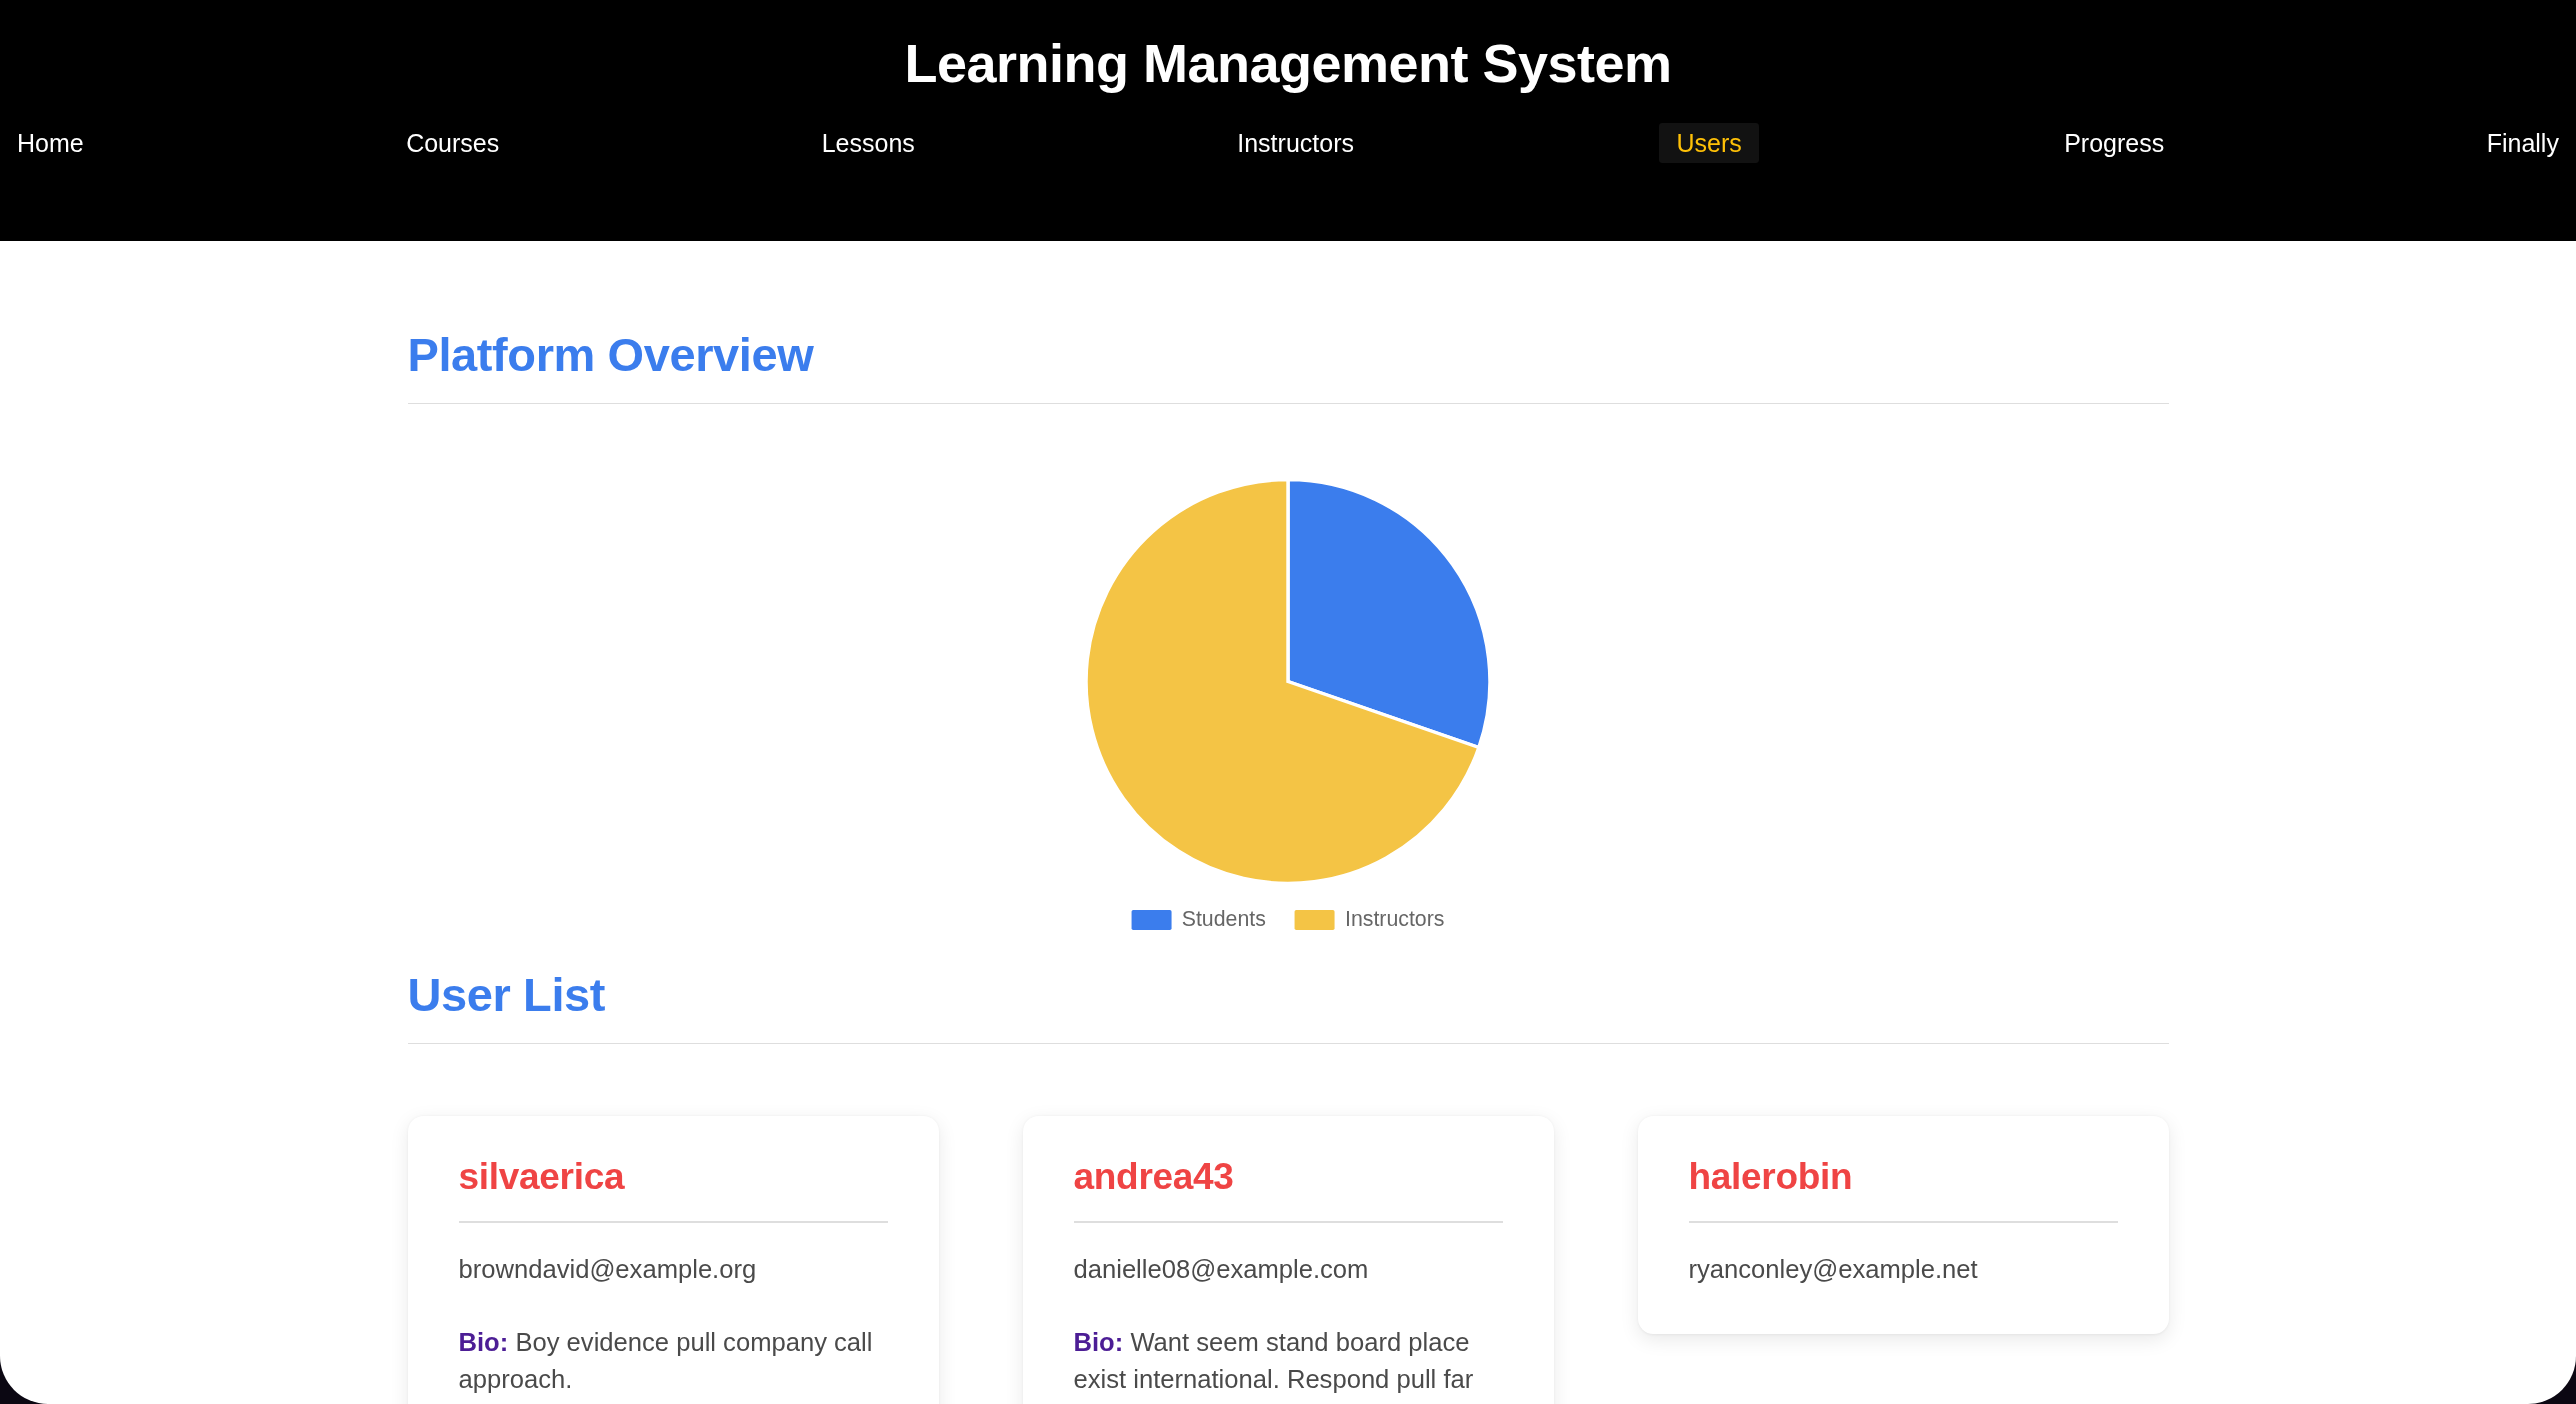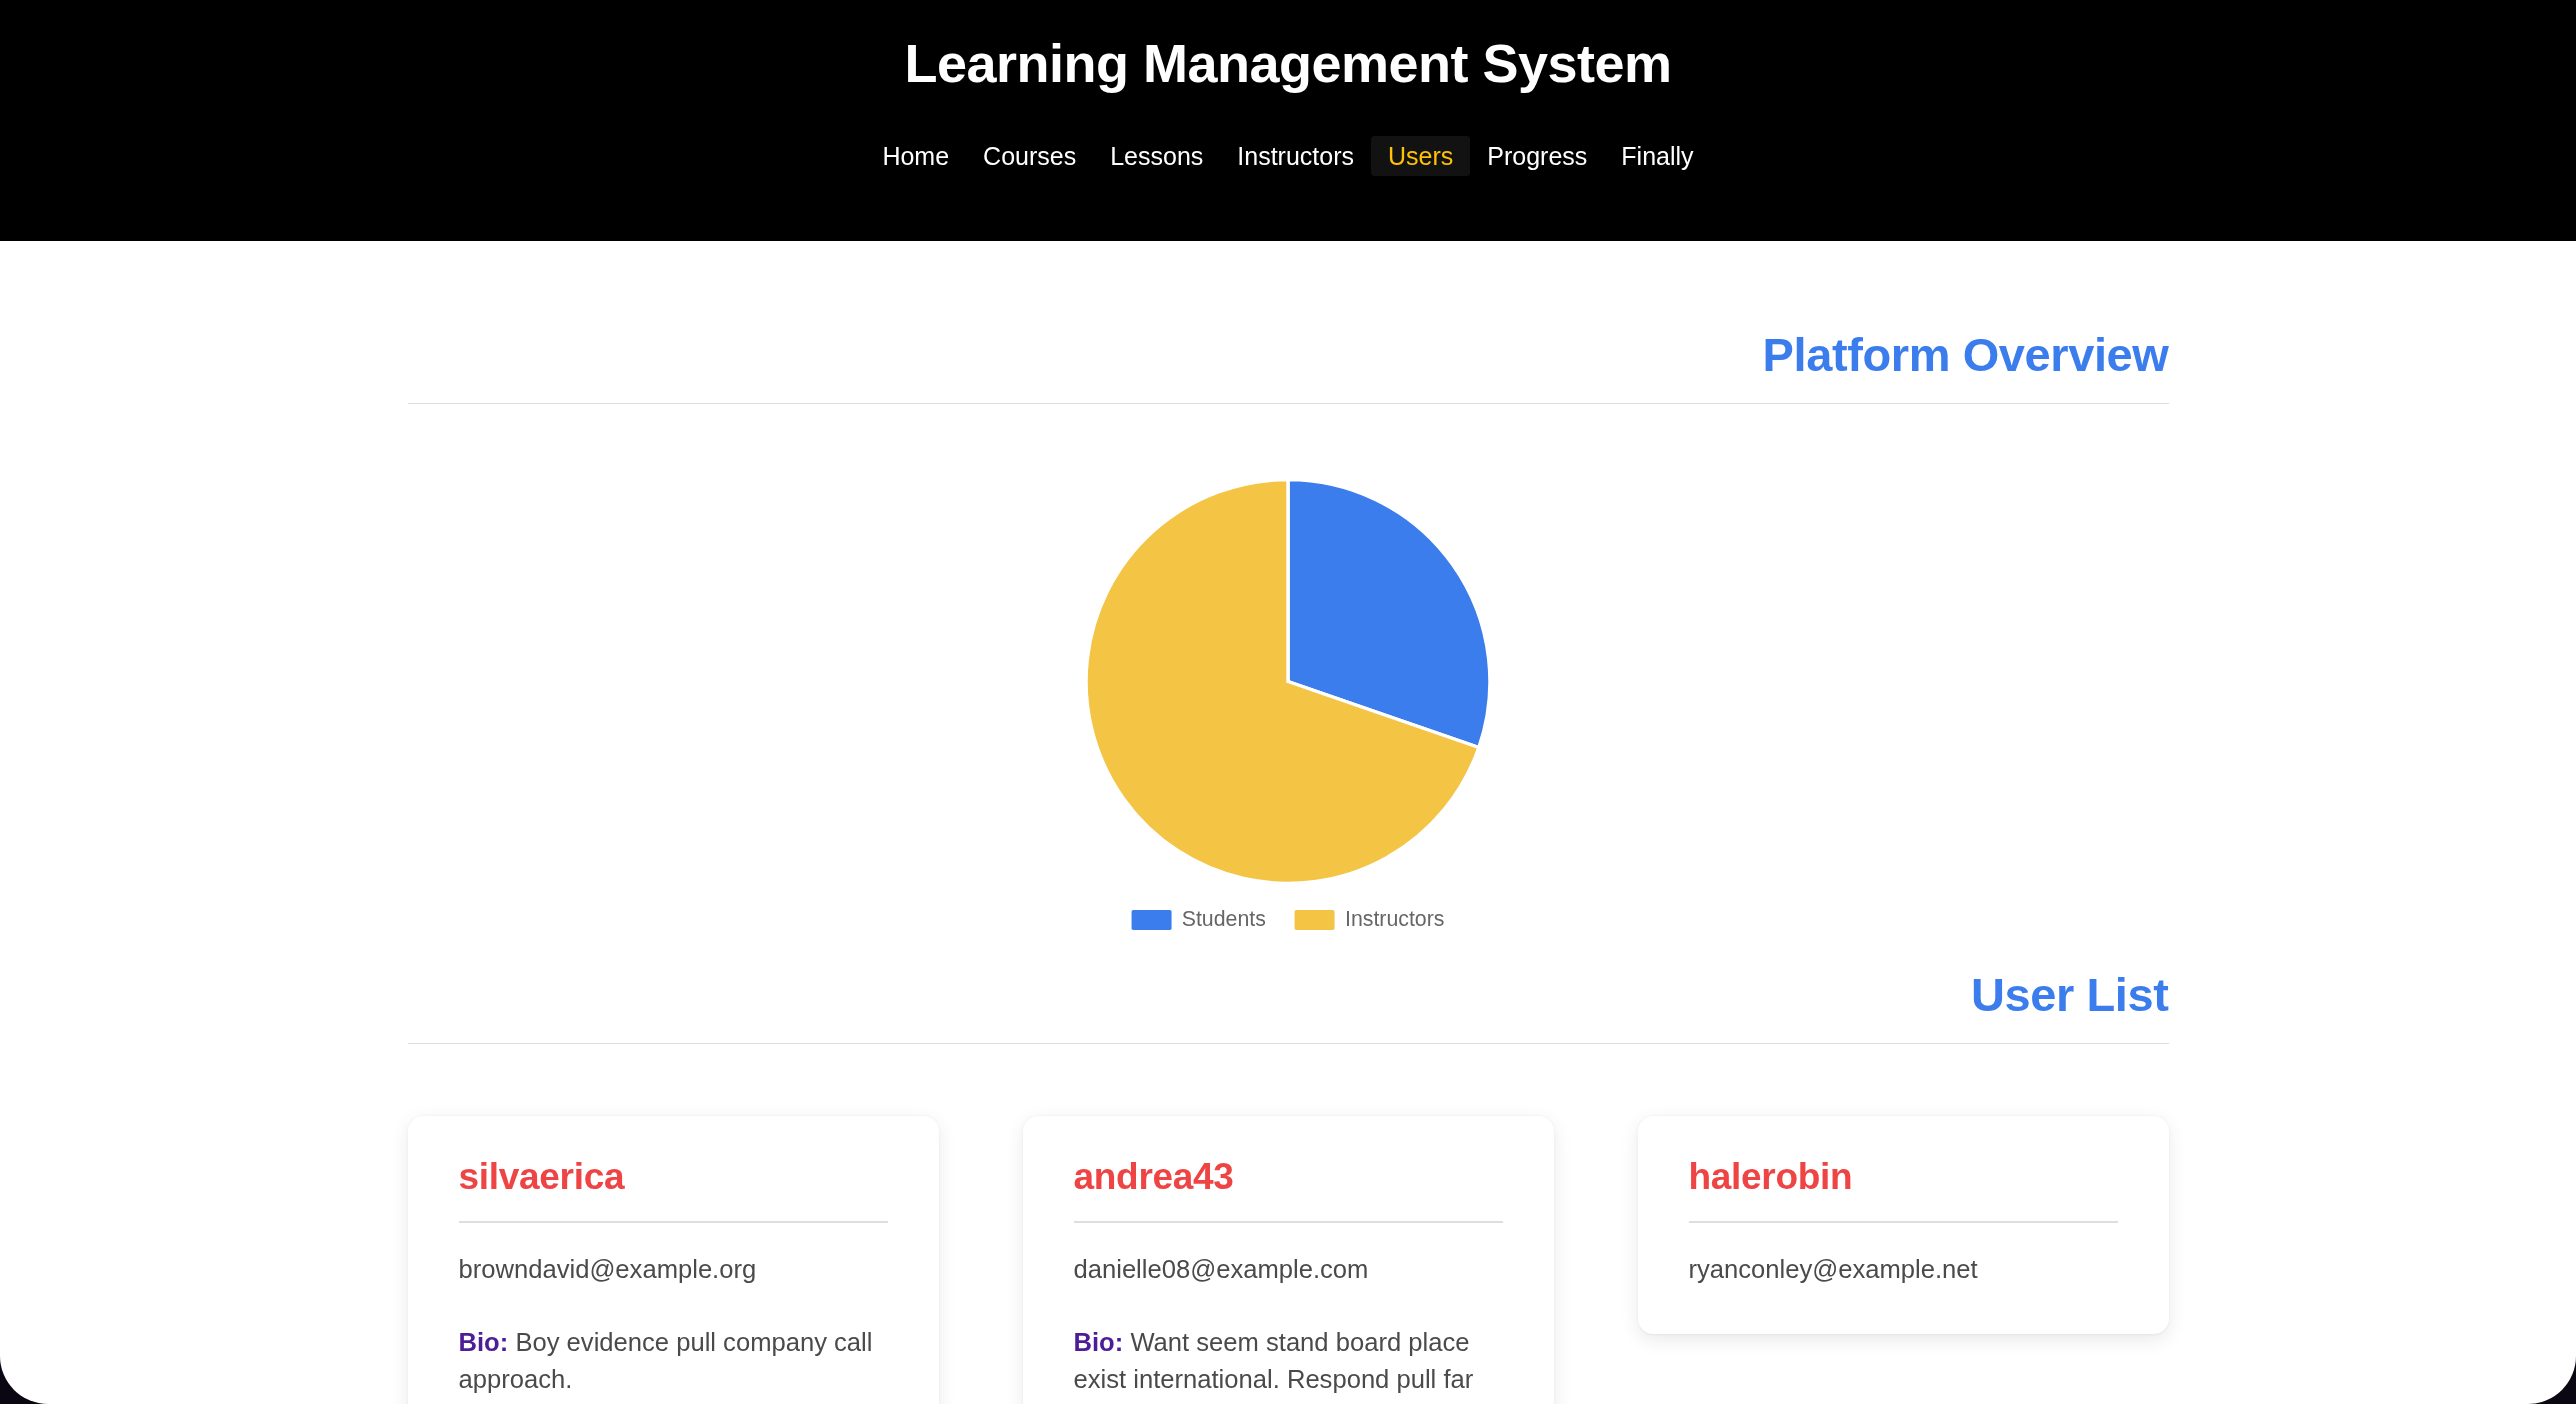--- a/index.html
+++ b/index.html
@@ -46,23 +46,23 @@
     text-align: center;
   }
   .site-title {
     color: #ffffff;
     font-size: 54px;
     font-weight: bold;
     letter-spacing: -0.5px;
     line-height: 1.15;
   }
   .nav {
-    margin-top: 42px;
-    display: flex;
-    justify-content: center;
+    margin-top: 29px;
+    display: flex;
+    justify-content: space-between;
     align-items: center;
     gap: 0;
   }
   .nav-link {
     color: #ffffff;
     font-size: 25px;
     line-height: 1;
     padding: 7.7px 17px;
     text-decoration: none;
     white-space: nowrap;
@@ -79,21 +79,21 @@
   .container {
     position: relative;
     z-index: 2;
     width: 1761px;
     margin: 0 auto;
     background: #ffffff;
     padding-top: 0;
   }
 
   .section-title {
-    text-align: right;
+    text-align: left;
     color: #3b7ded;
     font-size: 47px;
     font-weight: bold;
     letter-spacing: -0.4px;
   }
   .section-title.overview { margin-top: 86px; }
   .section-title.userlist { margin-top: 0; }
 
   .rule {
     height: 1.7px;

